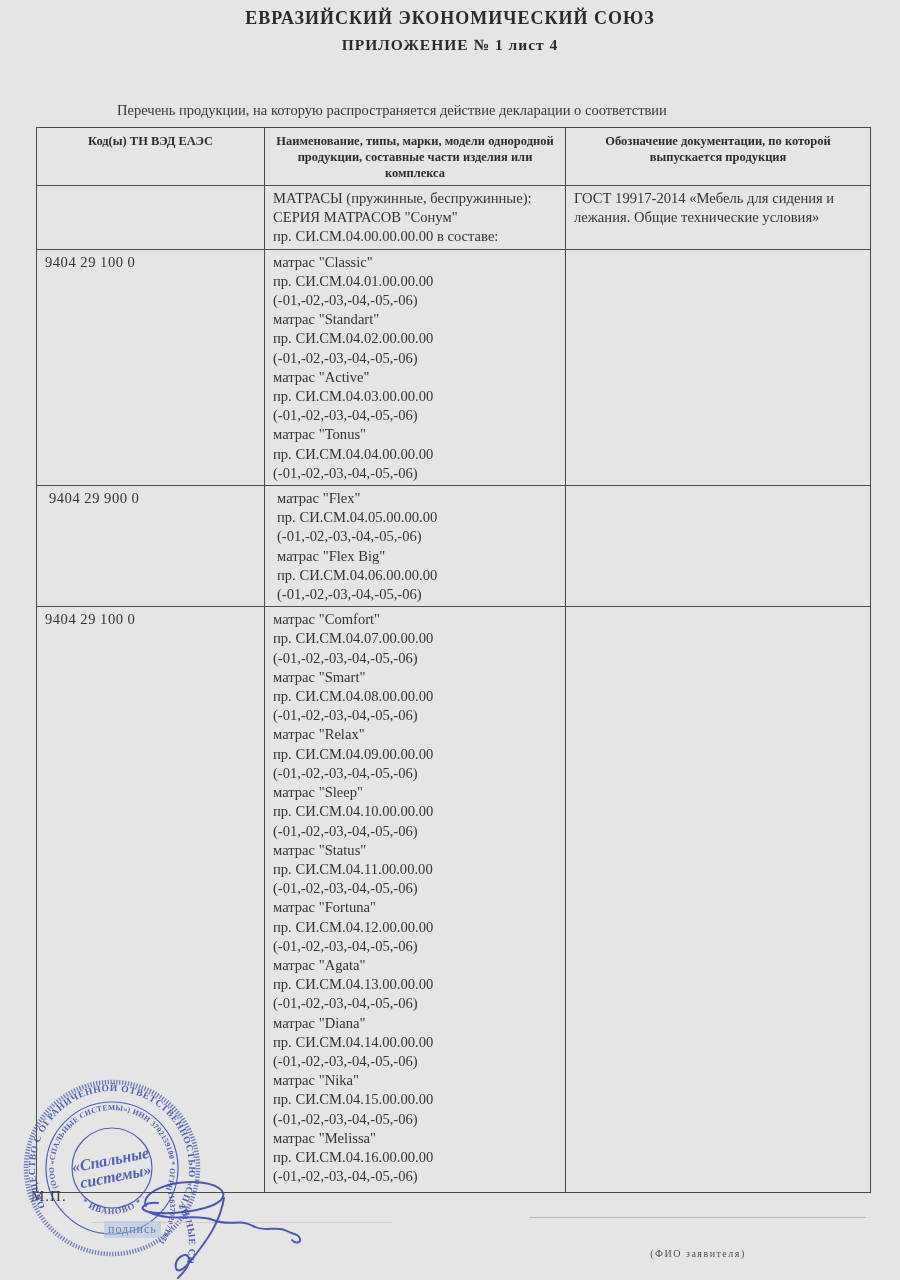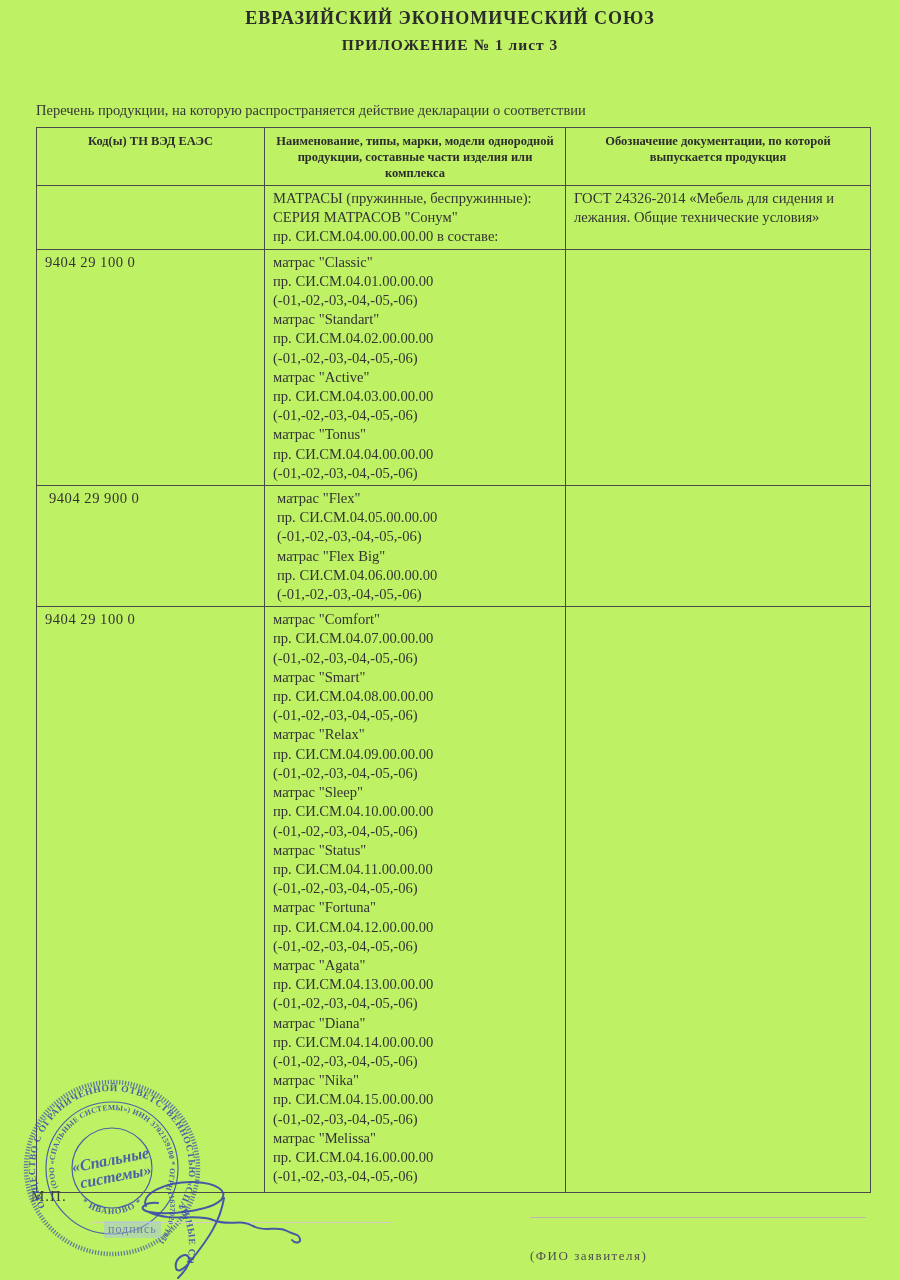--- a/index.html
+++ b/index.html
@@ -1,40 +1,40 @@
 <!DOCTYPE html>
 <html><head>
 <meta charset="utf-8">
 <style>
   * { margin:0; padding:0; box-sizing:border-box; }
   html,body { background:#888; }
   .page {
     position:relative;
     width:900px; height:1280px;
     margin:0 auto;
-    background:#bef264;
+    background:#e5e5e5;
     overflow:hidden;
     font-family:"Liberation Serif","DejaVu Serif",serif;
     color:#333333;
   }
   .doc-title-1 {
     position:absolute; top:8px; left:0; width:900px;
     text-align:center; font-weight:bold; font-size:18px; letter-spacing:1px; color:#2b2b2b;
   }
   .doc-title-2 {
     position:absolute; top:36px; left:0; width:900px;
     text-align:center; font-weight:bold; font-size:15.5px; letter-spacing:1px; color:#2b2b2b;
   }
   .doc-title-3 {
     position:absolute; top:59px; left:0; width:900px;
     text-align:center; font-weight:bold; font-size:16.5px; letter-spacing:0.4px; color:#2b2b2b;
   }
   .doc-subtitle {
     position:absolute; top:102px; left:0; width:748px;
-    text-align:left; font-size:14.5px; color:#373737;padding-left:36px;
+    text-align:center; font-size:14.5px; color:#373737;padding-left:36px;
   }
   table.products {
     position:absolute; left:36px; top:127px;
     width:834px;
     border-collapse:collapse; table-layout:fixed;
   }
   table.products col.c1 { width:228px; }
   table.products col.c2 { width:301px; }
   table.products col.c3 { width:305px; }
   table.products th, table.products td {
@@ -81,31 +81,31 @@
   .fio-name {
     position:absolute; left:530px; top:1186px; width:340px;
     text-align:center; font-size:16px; color:#3a3a3a;
   }
   .fio-line {
     position:absolute; left:530px; top:1217px; width:336px; height:1px;
     background:#c2b3b3;
   }
   .fio-caption {
     position:absolute; left:530px; top:1248px; width:336px;
-    text-align:left; font-size:13px; letter-spacing:1.5px; color:#4f4f4f;
+    text-align:center; font-size:10px; letter-spacing:1.5px; color:#4f4f4f;
   }
   .stamp text { font-family:"Liberation Serif","DejaVu Serif",serif; }
 </style>
 </head>
 <body>
 
 <div class="page">
 
   <div class="doc-title-1">ЕВРАЗИЙСКИЙ ЭКОНОМИЧЕСКИЙ СОЮЗ</div>
-  <div class="doc-title-2">ПРИЛОЖЕНИЕ № 1 лист 3</div>
+  <div class="doc-title-2">ПРИЛОЖЕНИЕ № 1 лист 4</div>
   <div class="doc-subtitle">Перечень продукции, на которую распространяется действие декларации о соответствии</div>
 
   <table class="products">
     <colgroup>
         <col class="c1">
         <col class="c2">
         <col class="c3">
       </colgroup>
     <thead>
       <tr>
@@ -113,21 +113,21 @@
         <th>Наименование, типы, марки, модели однородной продукции, составные части изделия или комплекса</th>
         <th>Обозначение документации, по которой выпускается продукция</th>
       </tr>
     </thead>
     <tbody>
       <tr class="r1">
         <td class="code-cell"></td>
         <td class="products-cell">МАТРАСЫ (пружинные, беспружинные):
 СЕРИЯ МАТРАСОВ "Сонум"
 пр. СИ.СМ.04.00.00.00.00 в составе:</td>
-        <td class="docs-cell">ГОСТ 24326-2014 «Мебель для сидения и лежания. Общие технические условия»</td>
+        <td class="docs-cell">ГОСТ 19917-2014 «Мебель для сидения и лежания. Общие технические условия»</td>
       </tr>
       <tr class="r2">
         <td class="code-cell">9404 29 100 0</td>
         <td class="products-cell">матрас "Classic"
 пр. СИ.СМ.04.01.00.00.00
 (-01,-02,-03,-04,-05,-06)
 матрас "Standart"
 пр. СИ.СМ.04.02.00.00.00
 (-01,-02,-03,-04,-05,-06)
 матрас "Active"

